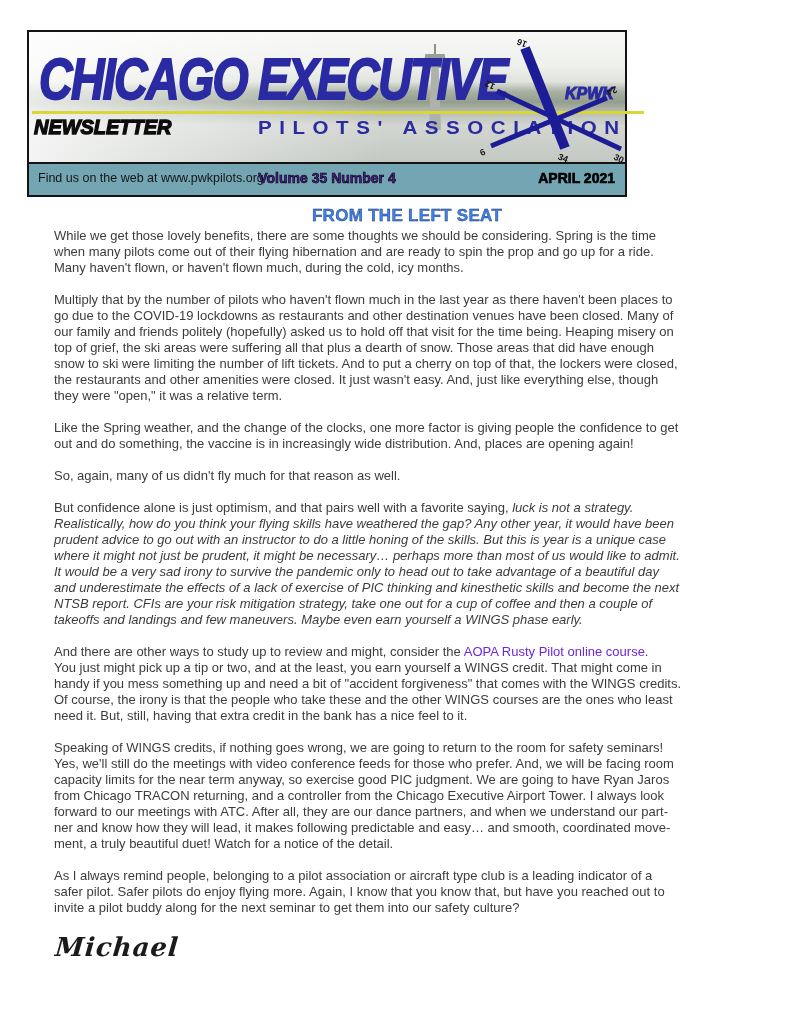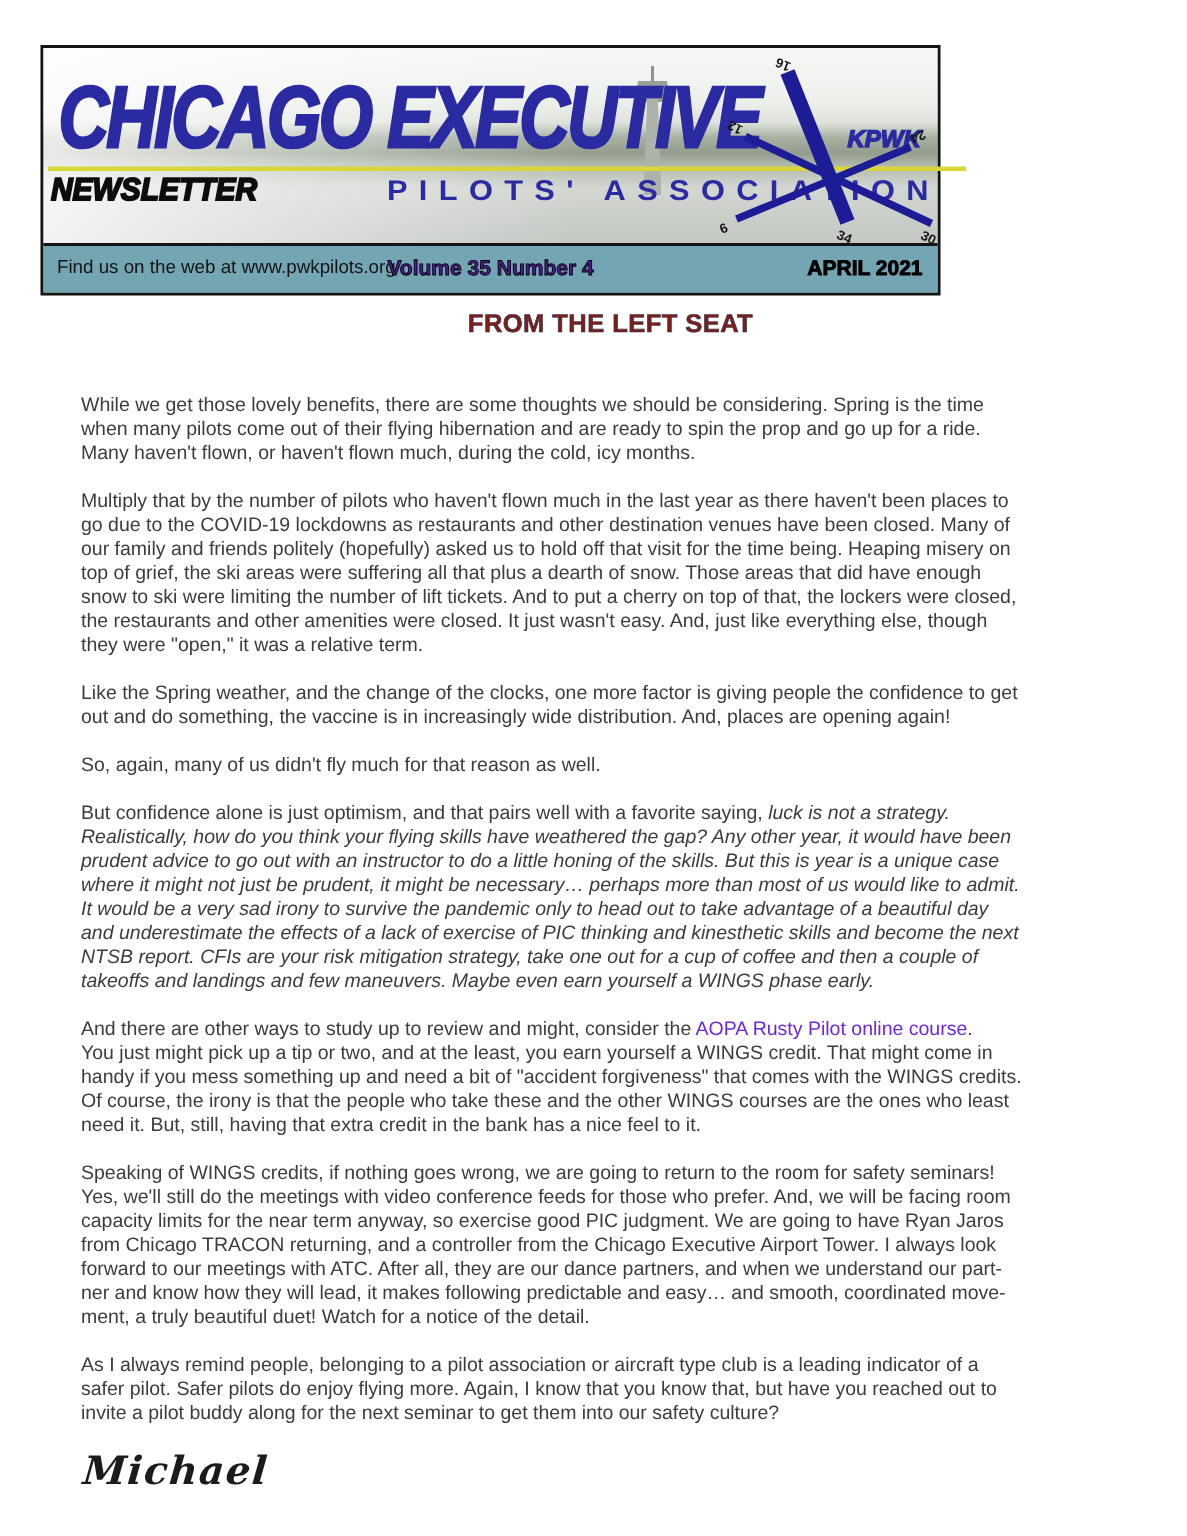--- a/index.html
+++ b/index.html
@@ -83,22 +83,22 @@
   .info-date{
     position:absolute;right:10px;top:6px;
     font-size:14px;font-weight:bold;color:#000;-webkit-text-stroke:.6px #000;
   }
 
   
   .article{
     position:absolute;left:54px;top:206px;width:706px;
   }
   .article-heading{
-    margin:0 0 36px 0;text-align:center;
-    font-size:17px;font-weight:bold;color:#7f1d1d;
+    margin:0 0 2px 0;text-align:center;
+    font-size:17px;font-weight:bold;color:#3b82f6;
     letter-spacing:.3px;-webkit-text-stroke:.4px #223240;
   }
   .article p{
     margin:0 0 16px 0;font-size:13px;line-height:16px;color:#3c3c3c;
     white-space:pre-line;
   }
   .italic-run{font-style:italic;}
   .inline-link{color:#6d28d9;cursor:pointer;}
   .signature{
     margin-top:7px;width:max-content;

